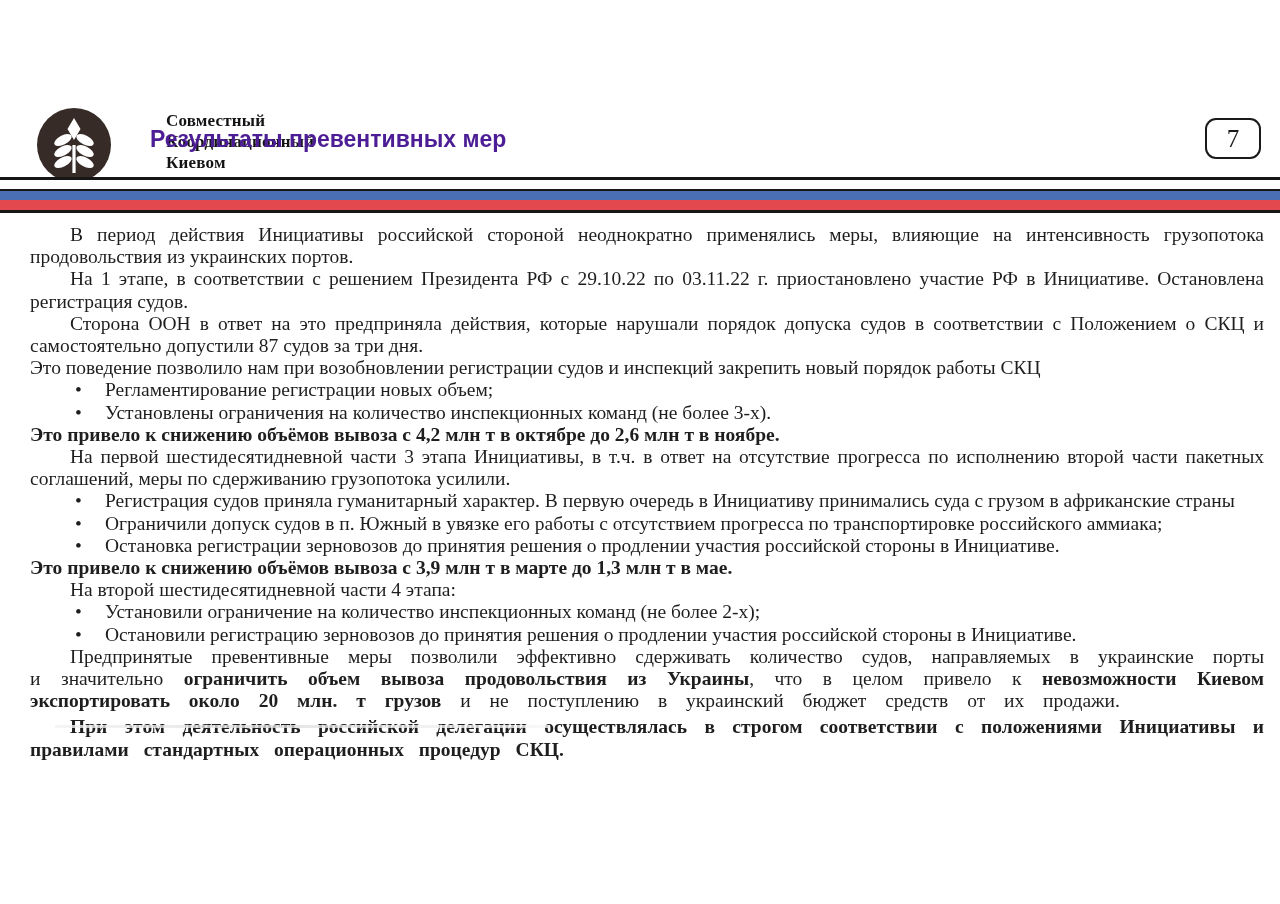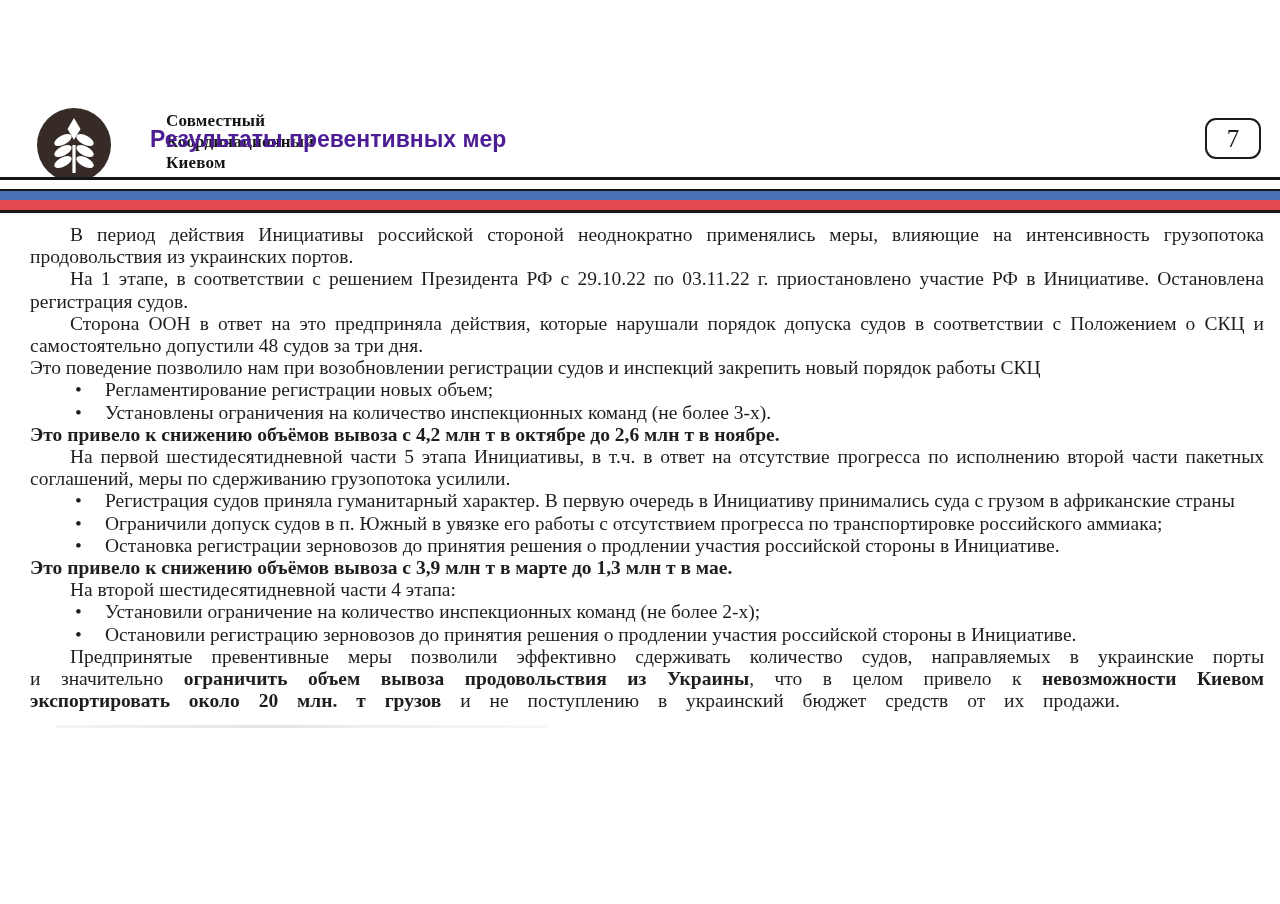--- a/index.html
+++ b/index.html
@@ -118,32 +118,32 @@
     <div class="band-white" style="background: rgb(253, 253, 253);"></div>
     <div class="line-mid" style="background: rgb(22, 22, 22);"></div>
     <div class="band-blue" style="background: rgb(74, 111, 180);"></div>
     <div class="band-red" style="background: rgb(228, 72, 79);"></div>
     <div class="line-bottom" style="background: rgb(22, 22, 22);"></div>
   </div>
 
   <div class="doc-body">
       <p class="para indent">В период действия Инициативы российской стороной неоднократно применялись меры, влияющие на интенсивность грузопотока продовольствия из украинских портов.</p>
       <p class="para indent">На 1 этапе, в соответствии с решением Президента РФ с 29.10.22 по 03.11.22 г. приостановлено участие РФ в Инициативе. Остановлена регистрация судов.</p>
-      <p class="para indent">Сторона ООН в ответ на это предприняла действия, которые нарушали порядок допуска судов в соответствии с Положением о СКЦ и самостоятельно допустили 48 судов за три дня.</p>
+      <p class="para indent">Сторона ООН в ответ на это предприняла действия, которые нарушали порядок допуска судов в соответствии с Положением о СКЦ и самостоятельно допустили 87 судов за три дня.</p>
       <p class="para">Это поведение позволило нам при возобновлении регистрации судов и инспекций закрепить новый порядок работы СКЦ</p>
       <div class="bullet-row">
         <span class="bullet-dot">•</span>
         <span class="bullet-text">Регламентирование регистрации новых объем;</span>
       </div>
       <div class="bullet-row">
         <span class="bullet-dot">•</span>
         <span class="bullet-text">Установлены ограничения на количество инспекционных команд (не более 3-х).</span>
       </div>
       <p class="para bold">Это привело к снижению объёмов вывоза с 4,2 млн т в октябре до 2,6 млн т в ноябре.</p>
-      <p class="para indent">На первой шестидесятидневной части 5 этапа Инициативы, в т.ч. в ответ на отсутствие прогресса по исполнению второй части пакетных соглашений, меры по сдерживанию грузопотока усилили.</p>
+      <p class="para indent">На первой шестидесятидневной части 3 этапа Инициативы, в т.ч. в ответ на отсутствие прогресса по исполнению второй части пакетных соглашений, меры по сдерживанию грузопотока усилили.</p>
       <div class="bullet-row">
         <span class="bullet-dot">•</span>
         <span class="bullet-text">Регистрация судов приняла гуманитарный характер. В первую очередь в Инициативу принимались суда с грузом в африканские страны</span>
       </div>
       <div class="bullet-row">
         <span class="bullet-dot">•</span>
         <span class="bullet-text">Ограничили допуск судов в п. Южный в увязке его работы с отсутствием прогресса по транспортировке российского аммиака;</span>
       </div>
       <div class="bullet-row">
         <span class="bullet-dot">•</span>
@@ -153,16 +153,17 @@
       <p class="para indent">На второй шестидесятидневной части 4 этапа:</p>
       <div class="bullet-row">
         <span class="bullet-dot">•</span>
         <span class="bullet-text">Установили ограничение на количество инспекционных команд (не более 2-х);</span>
       </div>
       <div class="bullet-row">
         <span class="bullet-dot">•</span>
         <span class="bullet-text">Остановили регистрацию зерновозов до принятия решения о продлении участия российской стороны в Инициативе.</span>
       </div>
       <p class="para indent spread-wide"><span>Предпринятые превентивные меры позволили эффективно сдерживать количество судов, направляемых в украинские порты и значительно </span><span class="b">ограничить объем вывоза продовольствия из Украины</span><span>, что в целом привело к </span><span class="b">невозможности Киевом экспортировать около 20 млн. т грузов</span><span> и не поступлению в украинский бюджет средств от их продажи.</span></p>
+      <p class="para indent bold spread-med"><span class="b">При этом деятельность российской делегации осуществлялась в строгом соответствии с положениями Инициативы и правилами стандартных операционных процедур СКЦ.</span></p>
     </div>
 
   <div class="scan-artifact"></div>
 </div>
 
 </body></html>

